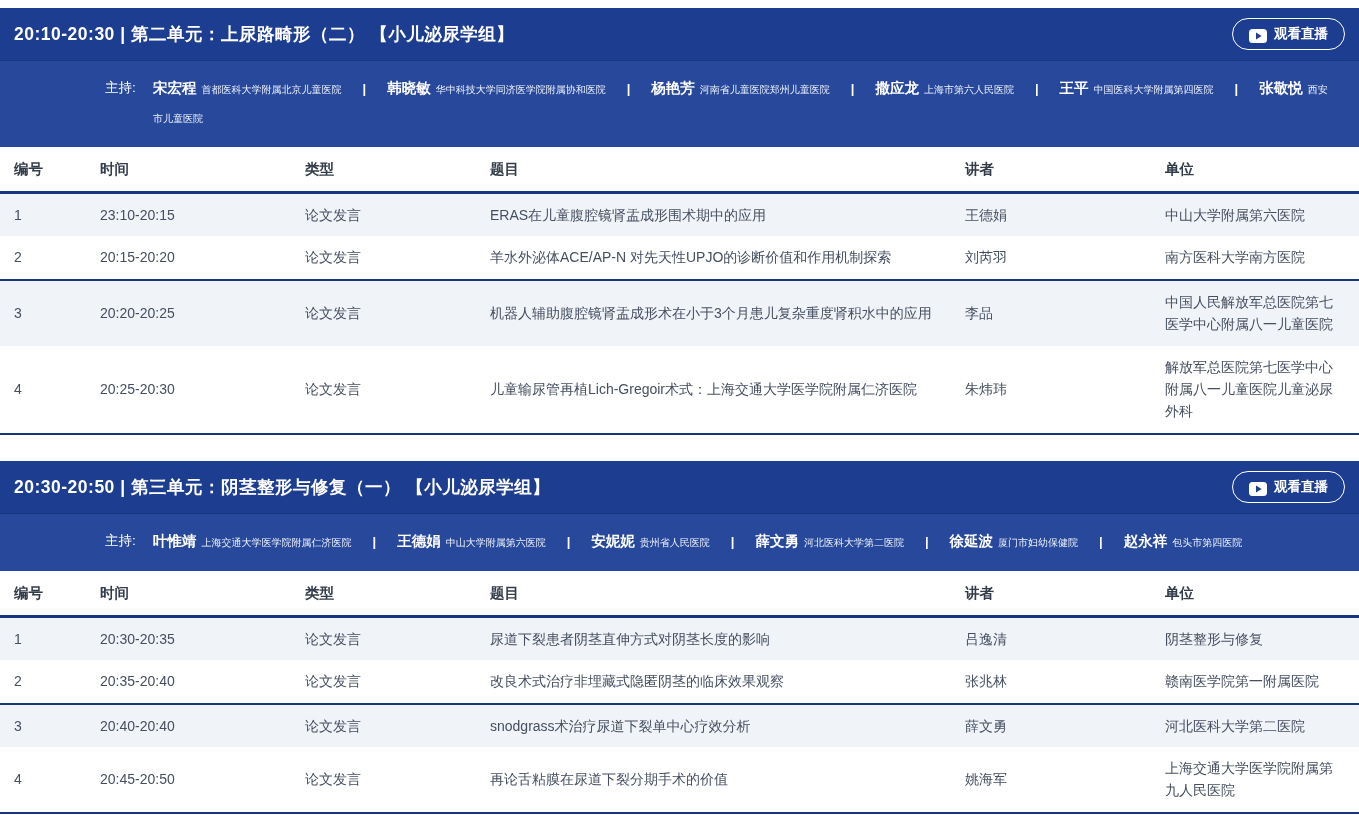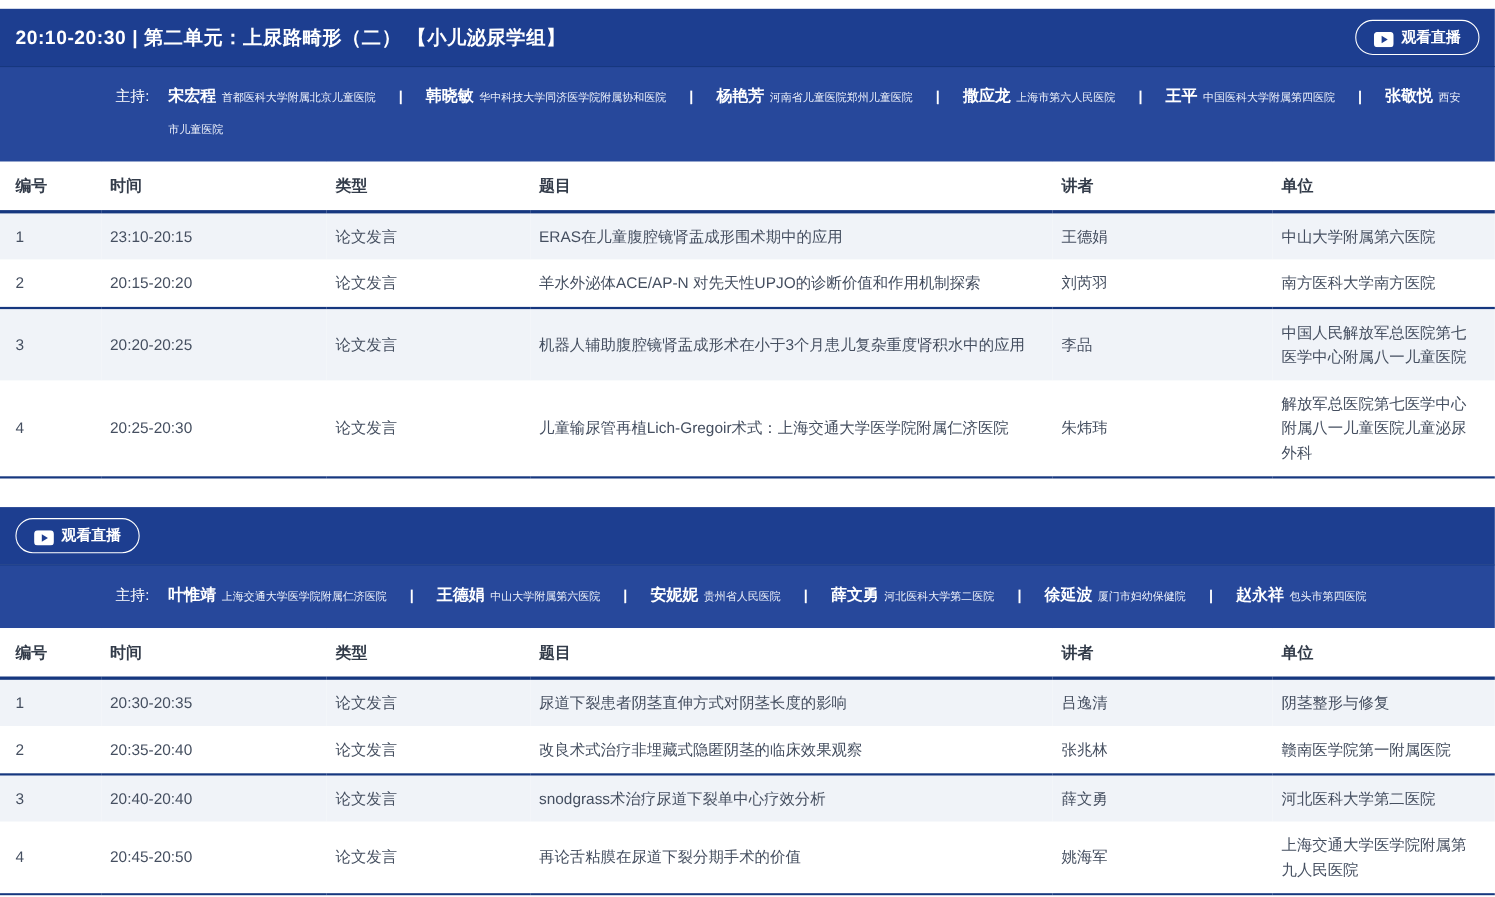--- a/index.html
+++ b/index.html
@@ -160,20 +160,21 @@
         <td>儿童输尿管再植Lich-Gregoir术式：上海交通大学医学院附属仁济医院</td>
         <td>朱炜玮</td>
         <td>解放军总医院第七医学中心附属八一儿童医院儿童泌尿外科</td>
       </tr>
     </tbody>
   </table>
 </section>
 
 <section class="session">
   <div class="title-bar">
+    <div class="title">20:30-20:50 | 第三单元：阴茎整形与修复（一）  【小儿泌尿学组】</div>
     <button class="live-btn">
       <span class="live-icon">
         <svg width="18" height="14" viewBox="0 0 18 14">
             <rect x="0" y="0" width="18" height="14" rx="3.5" fill="#ffffff"></rect>
             <polygon points="7,3.6 12.6,7 7,10.4" fill="#1d3e90"></polygon>
           </svg>
       </span>
       <span>观看直播</span>
     </button>
   </div>

